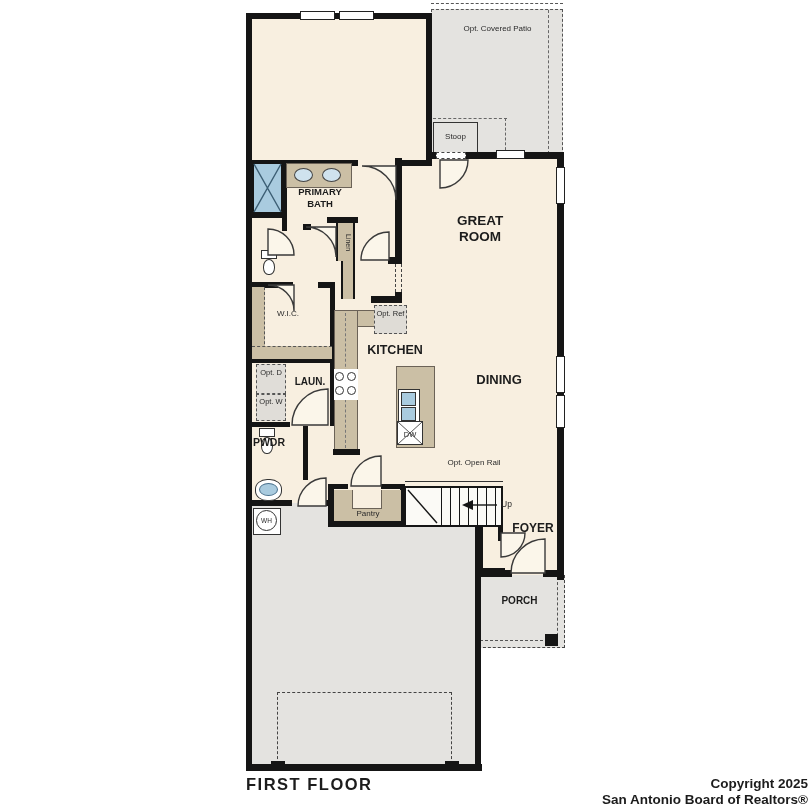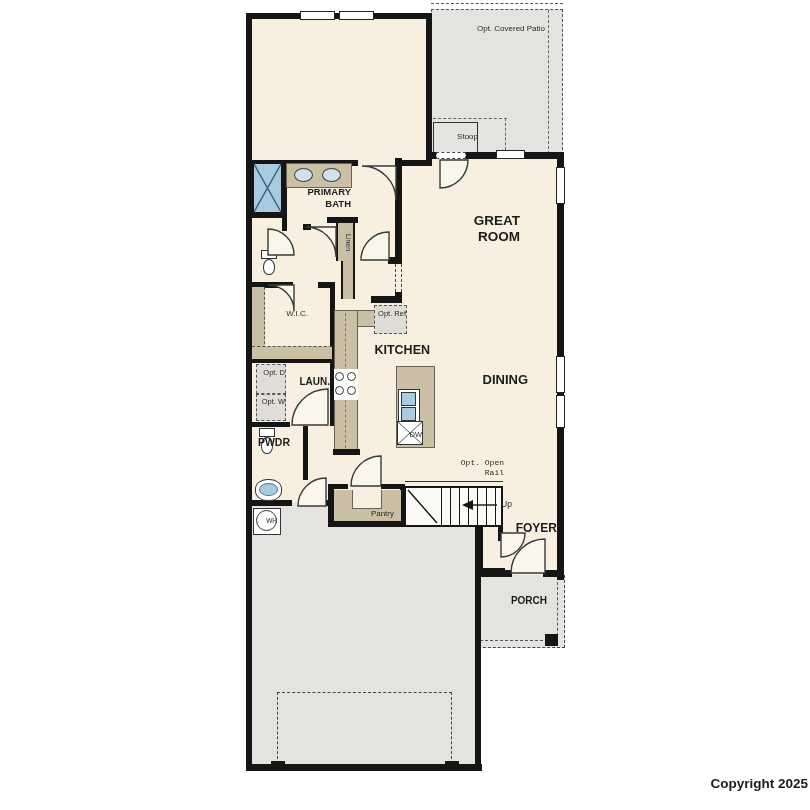--- a/index.html
+++ b/index.html
@@ -3,21 +3,21 @@
 <meta charset="utf-8">
 <style>
   html,body{margin:0;padding:0;background:#fff;}
   #canvas{position:relative;width:810px;height:810px;background:#ffffff;overflow:hidden;
           font-family:"Liberation Sans","DejaVu Sans",sans-serif;color:#1c1c1c;}
   .abs{position:absolute;box-sizing:border-box;}
   .w{position:absolute;background:#151515;box-sizing:border-box;}
   .cream{background:#f8efe0;}
   .gray{background:#e4e3e0;}
   .tan{background:#cbbfa5;}
-  .lbl{position:absolute;font-weight:bold;color:#1c1c1c;text-align:right;line-height:1.22;box-sizing:border-box;}
+  .lbl{position:absolute;font-weight:bold;color:#1c1c1c;text-align:center;line-height:1.22;box-sizing:border-box;}
   .sm{font-weight:normal;color:#2a2a2a;}
   .dashbox{position:absolute;box-sizing:border-box;border:1.3px dashed #555;}
   .win{position:absolute;background:#fff;border:1px solid #222;box-sizing:border-box;}
   .fix{position:absolute;box-sizing:border-box;background:#fff;border:1px solid #333;}
   .blue{background:#a9cbdf;}
   svg.overlay{position:absolute;left:0;top:0;pointer-events:none;}
   .copy{position:absolute;right:2px;top:776px;text-align:right;font-weight:bold;font-size:13.5px;line-height:1.15;
         text-shadow:1px 1px 0 #fff,-1px -1px 0 #fff,1px -1px 0 #fff,-1px 1px 0 #fff;}
 </style>
 </head>
@@ -139,42 +139,44 @@
   <div class="abs" style="left:256px;top:510px;width:21px;height:21px;border:1.4px solid #333;border-radius:50%;background:#fff;"></div>
   <div class="lbl sm" style="left:256px;top:510px;width:21px;font-size:6.5px;line-height:21px;">WH</div>
 
   <div class="abs tan" style="left:334px;top:490px;width:67px;height:31px;"></div>
   <div class="abs cream" style="left:352px;top:490px;width:30px;height:19px;border:1px solid #6b6257;border-top:none;"></div>
   <div class="lbl sm" style="left:342px;top:509px;width:52px;font-size:8px;">Pantry</div>
 
   <div class="abs" style="left:405px;top:481px;width:98px;height:0;border-top:1px solid #333;"></div>
   <div class="abs" style="left:404px;top:486px;width:99px;height:41px;border:2px solid #151515;background:repeating-linear-gradient(90deg,#fbfaf6 0,#fbfaf6 7.5px,#151515 7.5px,#151515 9px);"></div>
   <div class="abs" style="left:406px;top:488px;width:30px;height:37px;background:#fbfaf6;"></div>
-  <div class="lbl sm" style="left:444px;top:458px;width:60px;font-size:8px;font-family:Liberation Mono, monospace;">Opt. Open Rail</div>
+  <div class="lbl sm" style="left:444px;top:458px;width:60px;font-size:8px;">Opt. Open Rail</div>
   <div class="lbl sm" style="left:501px;top:499px;width:20px;font-size:8.5px;text-align:left;">Up</div>
 
   <div class="abs" style="left:277px;top:692px;width:175px;height:72px;border:1.8px dashed #444;border-bottom:none;"></div>
   <div class="w" style="left:271px;top:761px;width:14px;height:10px;"></div>
   <div class="w" style="left:445px;top:761px;width:14px;height:10px;"></div>
 
   <div class="lbl sm" style="left:450px;top:24px;width:95px;font-size:8px;">Opt. Covered Patio</div>
   <div class="lbl sm" style="left:433px;top:132px;width:45px;font-size:8px;">Stoop</div>
   <div class="lbl" style="left:440px;top:213px;width:80px;font-size:13.5px;">GREAT ROOM</div>
   <div class="lbl" style="left:289px;top:186px;width:62px;font-size:9.5px;">PRIMARY BATH</div>
   <div class="lbl sm" style="left:338px;top:228px;width:14px;height:30px;font-size:7px;writing-mode:vertical-rl;text-align:center;">Linen</div>
   <div class="lbl sm" style="left:268px;top:309px;width:40px;font-size:8px;">W.I.C.</div>
   <div class="lbl" style="left:360px;top:343px;width:70px;font-size:12.5px;">KITCHEN</div>
   <div class="lbl" style="left:470px;top:372px;width:58px;font-size:13px;">DINING</div>
   <div class="lbl" style="left:290px;top:376px;width:40px;font-size:10px;">LAUN.</div>
   <div class="lbl" style="left:248px;top:436px;width:42px;font-size:10.5px;">PWDR</div>
   <div class="lbl" style="left:509px;top:521px;width:48px;font-size:12px;">FOYER</div>
   <div class="lbl" style="left:492px;top:595px;width:55px;font-size:10px;">PORCH</div>
+  <div class="lbl" style="left:246px;top:774px;width:140px;font-size:16.5px;letter-spacing:1.5px;text-align:left;">FIRST FLOOR</div>
 
   <div class="copy">
     <div>Copyright 2025</div>
+    <div>San Antonio Board of Realtors®</div>
   </div>
 
   <svg class="overlay" width="810" height="810" viewBox="0 0 810 810">
 
     <path d="M254,164 L281,212 M281,164 L254,212" stroke="#3c5e74" stroke-width="1.4" fill="none"></path>
 
     <path d="M398,422 L422,444 M422,422 L398,444" stroke="#555" stroke-width="1" fill="none"></path>
 
     <g fill="#fbf6ea" stroke="#3a3a3a" stroke-width="1.4">
       <path d="M440,160 L440,188 A28,28 0 0 0 468,160 Z"></path>

